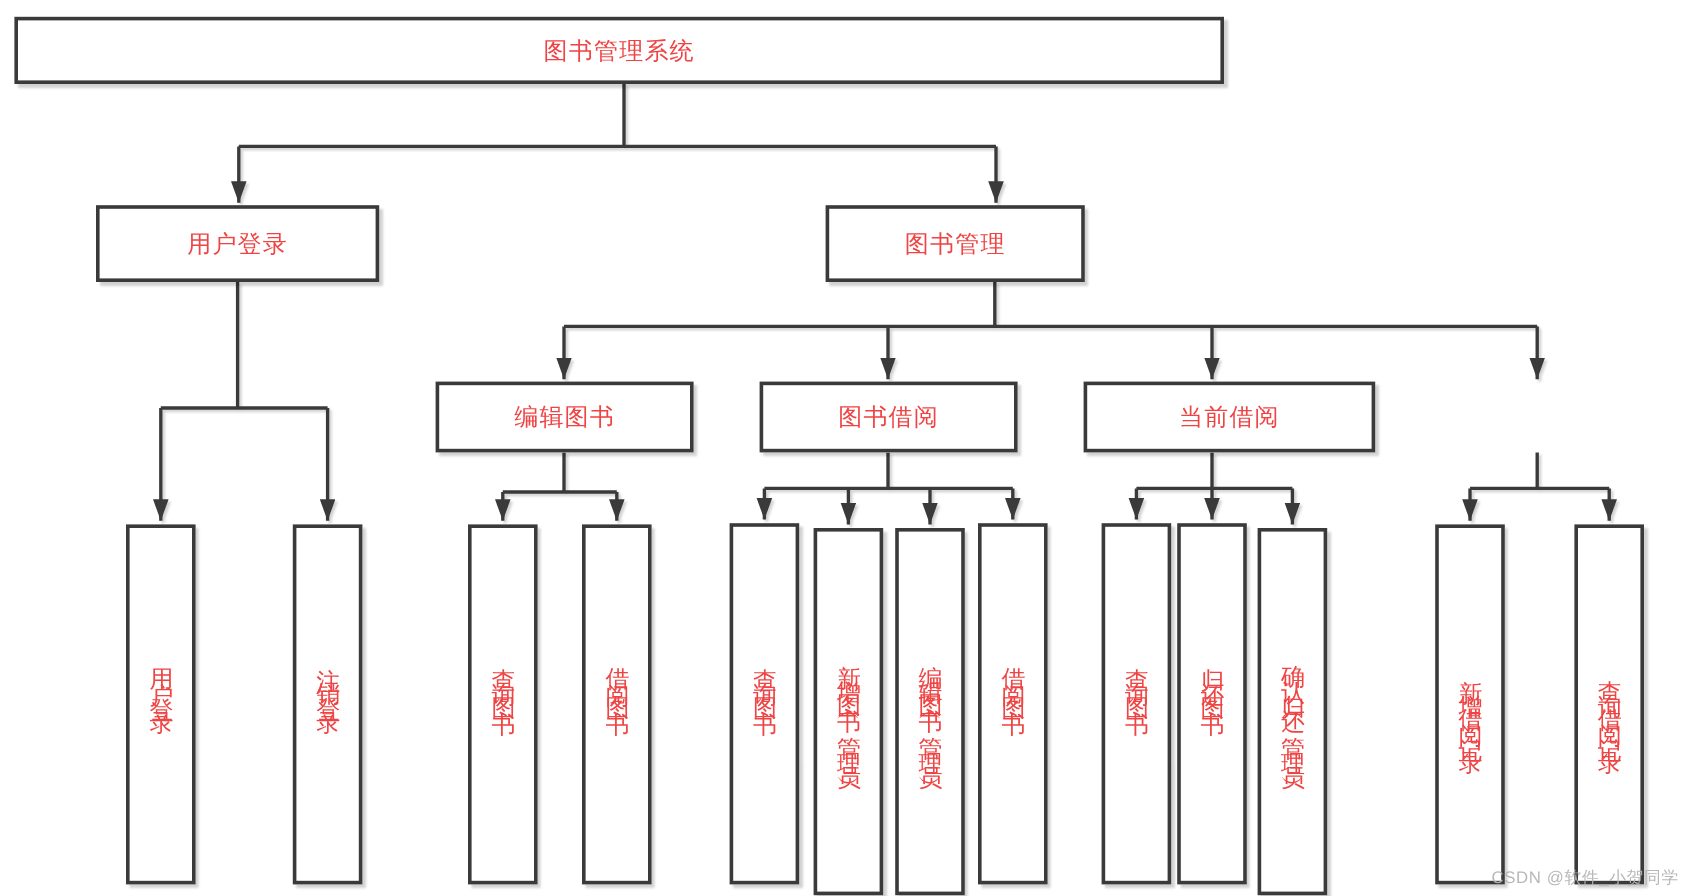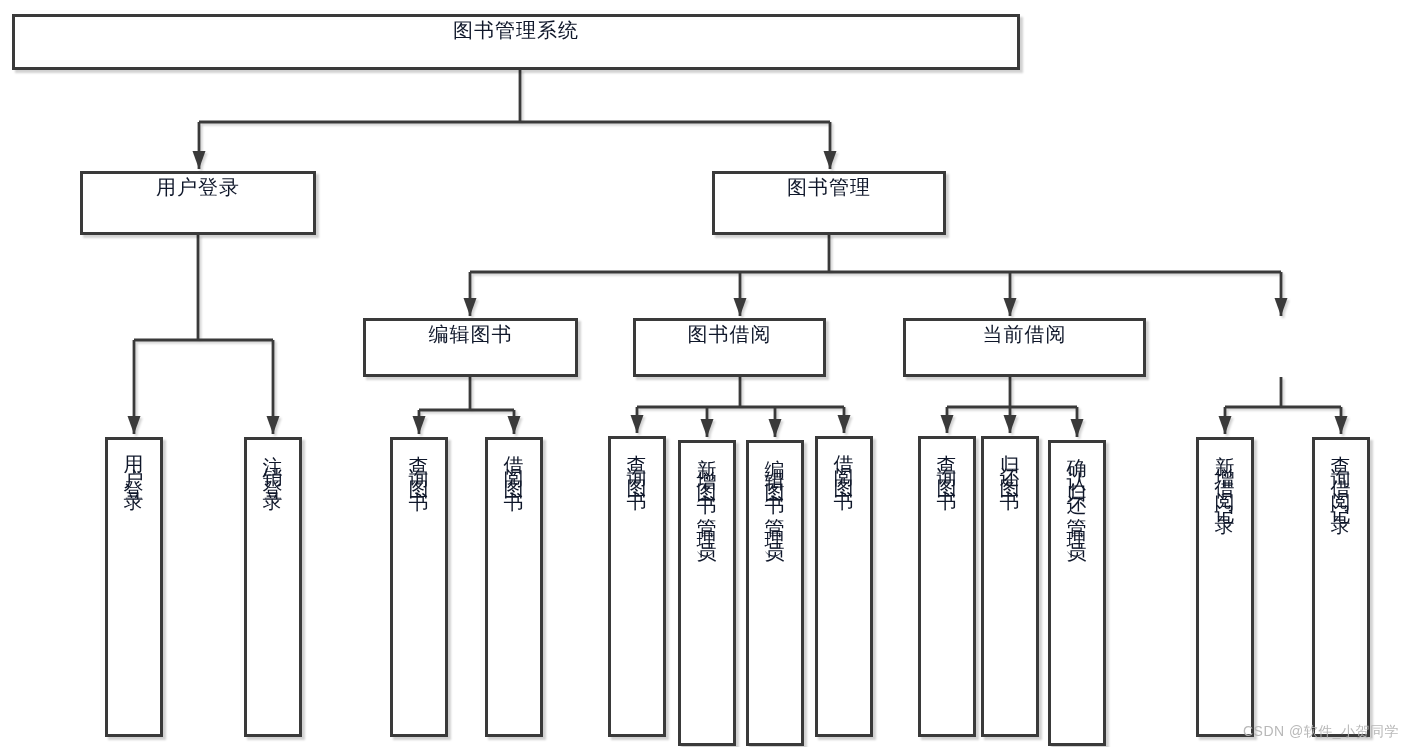--- a/index.html
+++ b/index.html
@@ -6,22 +6,22 @@
   .canvas{
     position:relative;width:1405px;height:747px;background:#ffffff;overflow:hidden;
     font-family:"Liberation Sans",sans-serif;
   }
   .connectors{position:absolute;left:0;top:0;width:1405px;height:747px;
     filter:drop-shadow(2px 2px 1px rgba(0,0,0,0.18));}
   .edge{stroke:#3a3a3a;stroke-width:2.8;fill:none;}
   .node{
     position:absolute;box-sizing:border-box;background:#ffffff;
     border:3px solid #3a3a3a;box-shadow:3px 3px 2px rgba(0,0,0,0.18);
-    display:flex;justify-content:center;
-    color:#0f172a;
+    display:flex;align-items:center;justify-content:center;
+    color:#ef4444;
   }
   .node.h{font-size:20px;letter-spacing:1px;}
   .node.v{font-size:20px;}
   .vtext{
     writing-mode:vertical-rl;text-orientation:mixed;
     letter-spacing:12px;line-height:1;white-space:nowrap;
   }
   .vtext.bias{margin-bottom:44px;}
   .watermark{
     position:absolute;right:6px;bottom:6px;
@@ -82,28 +82,28 @@
     <line class="edge" x1="1341" y1="407" x2="1341" y2="434" marker-end="url(#ah)"></line>
   </svg>
 
   <div class="node h" style="left:12px;top:14px;width:1008px;height:56px">
     <span>图书管理系统</span>
   </div>
 
   <div class="node h" style="left:80px;top:171px;width:236px;height:64px">
     <span>用户登录</span>
   </div>
-  <div class="node h" style="left:712px;top:171px;width:234px;height:64px">
+  <div class="node h" style="left:688px;top:171px;width:216px;height:64px">
     <span>图书管理</span>
   </div>
 
   <div class="node h" style="left:363px;top:318px;width:215px;height:59px">
     <span>编辑图书</span>
   </div>
-  <div class="node h" style="left:633px;top:318px;width:193px;height:59px">
+  <div class="node h" style="left:633px;top:318px;width:215px;height:59px">
     <span>图书借阅</span>
   </div>
   <div class="node h" style="left:903px;top:318px;width:243px;height:59px">
     <span>当前借阅</span>
   </div>
 
   <div class="node v" style="left:105px;top:437px;width:58px;height:300px">
     <span class="vtext bias">用户登录</span>
   </div>
   <div class="node v" style="left:244px;top:437px;width:58px;height:300px">

